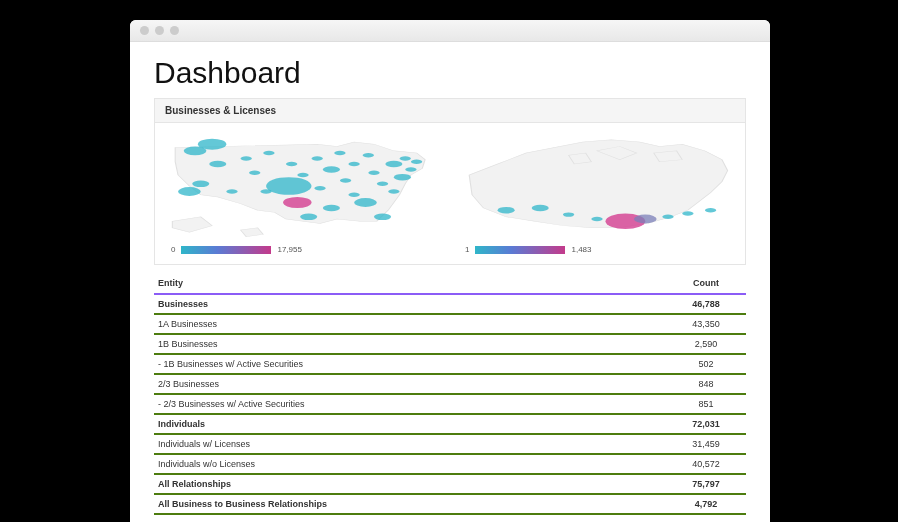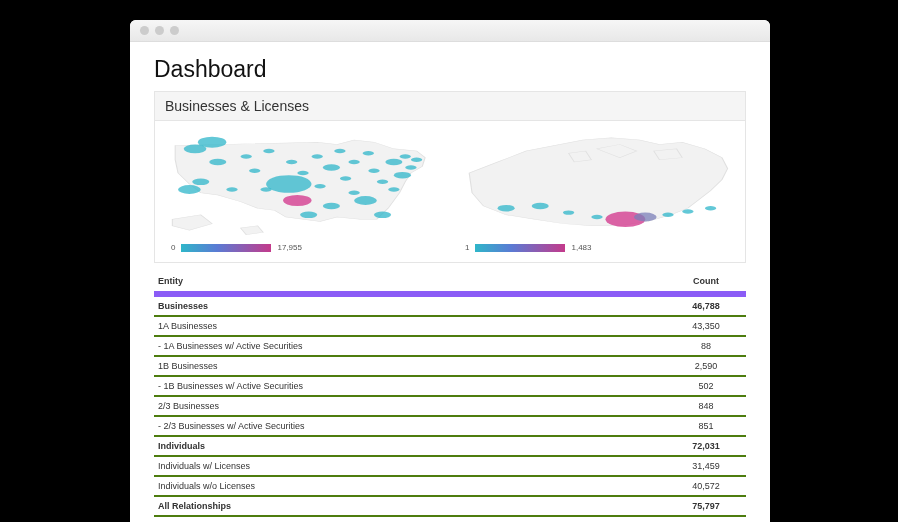--- a/index.html
+++ b/index.html
@@ -26,27 +26,27 @@
     height: 22px;
     background: linear-gradient(#f6f6f6,#e8e8e8);
     border-bottom: 1px solid #ddd;
     display: flex;
     align-items: center;
     padding-left: 10px;
     gap: 6px;
   }
   .dot { width: 9px; height: 9px; border-radius: 50%; background: #ccc; }
   .content { padding: 14px 24px 0 24px; }
-  h1 { font-size: 23px; font-weight: 400; color: #111; margin-bottom: 8px; }
+  h1 { font-size: 30px; font-weight: 400; color: #111; margin-bottom: 8px; }
   .panel-heading {
     background: #f5f5f5;
     border: 1px solid #e5e5e5;
     padding: 6px 10px;
-    font-size: 14px;
-    font-weight: 400;
+    font-size: 10px;
+    font-weight: 700;
     color: #333;
   }
   .maps-row {
     display: flex;
     gap: 10px;
     border: 1px solid #e5e5e5;
     border-top: none;
     padding: 8px 6px 10px 6px;
   }
   .map-cell { flex: 1; }
@@ -73,21 +73,21 @@
   table {
     width: 100%;
     border-collapse: collapse;
     font-size: 9px;
     color: #333;
     margin-top: 8px;
   }
   th {
     text-align: left;
     font-weight: 600;
-    border-bottom: 6px solid #8b5cf6;
+    border-bottom: 2px solid #8b5cf6;
     padding: 5px 4px;
   }
   td {
     border-bottom: 2px solid #4d7c0f;
     padding: 4px 4px;
   }
   .bold-row td { font-weight: 600; }
   th.count, td.count { text-align: center; width: 80px; }
 </style>
 </head>
@@ -192,24 +192,20 @@
       <tbody id="table-body">
           <tr class="bold-row">
             <td>Businesses</td>
             <td class="count">46,788</td>
           </tr>
           <tr>
             <td>1A Businesses</td>
             <td class="count">43,350</td>
           </tr>
           <tr>
-            <td>- 1A Businesses w/ Active Securities</td>
-            <td class="count">88</td>
-          </tr>
-          <tr>
             <td>1B Businesses</td>
             <td class="count">2,590</td>
           </tr>
           <tr>
             <td>- 1B Businesses w/ Active Securities</td>
             <td class="count">502</td>
           </tr>
           <tr>
             <td>2/3 Businesses</td>
             <td class="count">848</td>

